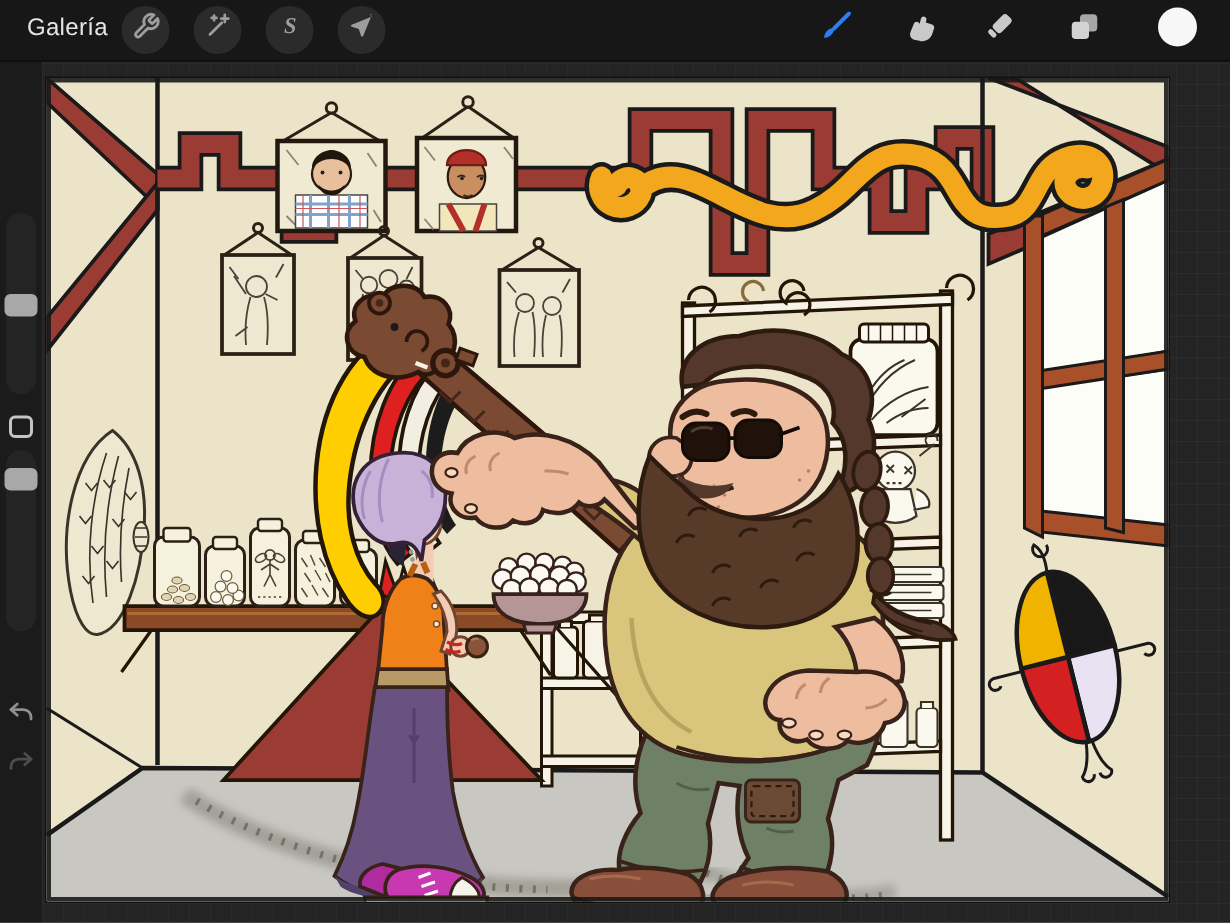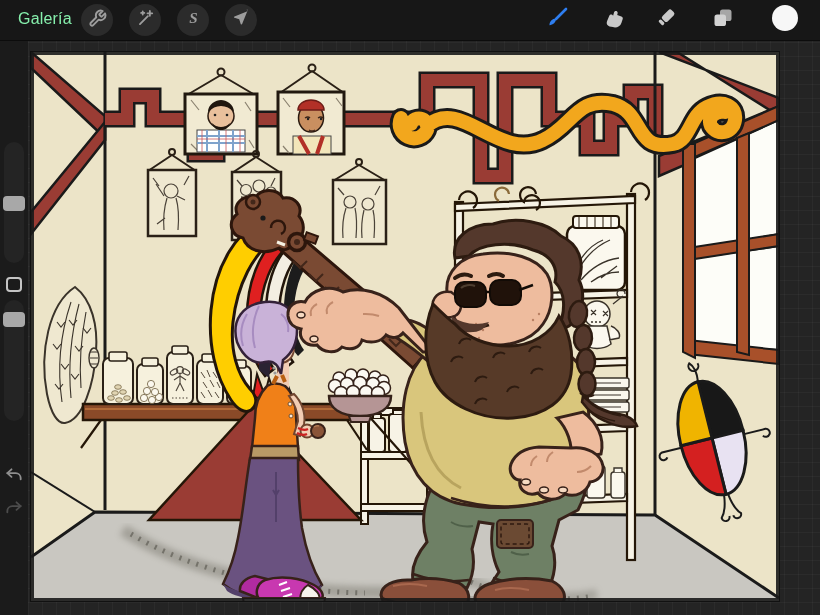--- a/index.html
+++ b/index.html
@@ -4,21 +4,21 @@
 <style>
   html,body{margin:0;padding:0;background:#242424;}
   #app{position:relative;width:820px;height:615px;overflow:hidden;
        font-family:"Liberation Sans",sans-serif;
        background-color:#242424;
        background-image:linear-gradient(rgba(255,255,255,.03) 1px,transparent 1px),
                         linear-gradient(90deg,rgba(255,255,255,.03) 1px,transparent 1px);
        background-size:14px 14px;}
   #topbar{position:absolute;left:0;top:0;width:820px;height:40px;background:#171717;
           border-bottom:1px solid #0c0c0c;z-index:30;}
-  .gallery{position:absolute;left:18px;top:10px;color:#86efac;font-size:16px;letter-spacing:.2px;cursor:default;}
+  .gallery{position:absolute;left:18px;top:10px;color:#e5e5e5;font-size:16px;letter-spacing:.2px;cursor:default;}
   .cbtn{position:absolute;top:4px;width:32px;height:32px;border-radius:50%;background:#2b2b2b;
         display:flex;align-items:center;justify-content:center;}
   .rbtn{position:absolute;top:4px;width:34px;height:32px;display:flex;align-items:center;justify-content:center;}
   #canvas-wrap{position:absolute;left:31px;top:52px;width:748px;height:549px;z-index:5;
                box-shadow:0 0 0 1px #111;}
   #sidebar{position:absolute;left:0;top:40px;width:28px;height:575px;background:#1b1b1b;z-index:20;}
   .track{position:absolute;left:4px;width:20px;background:#242424;border-radius:10px;}
   .handle{position:absolute;left:3px;width:22px;height:15px;background:#a8a8a8;border-radius:4px;}
   .modify{position:absolute;left:6px;width:12px;height:11px;border:2.5px solid #c4c4c4;border-radius:4px;}
   .histbtn{position:absolute;left:1px;width:26px;height:26px;display:flex;align-items:center;justify-content:center;}

